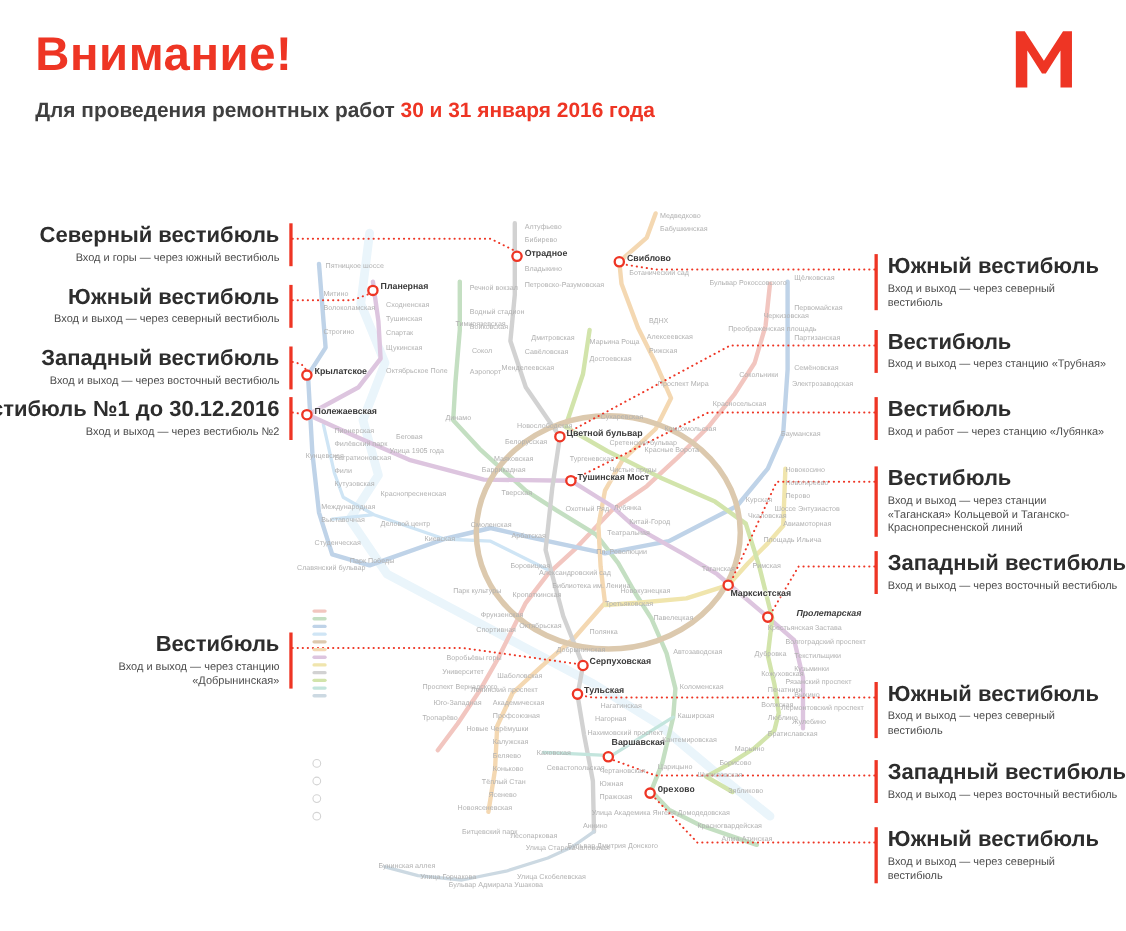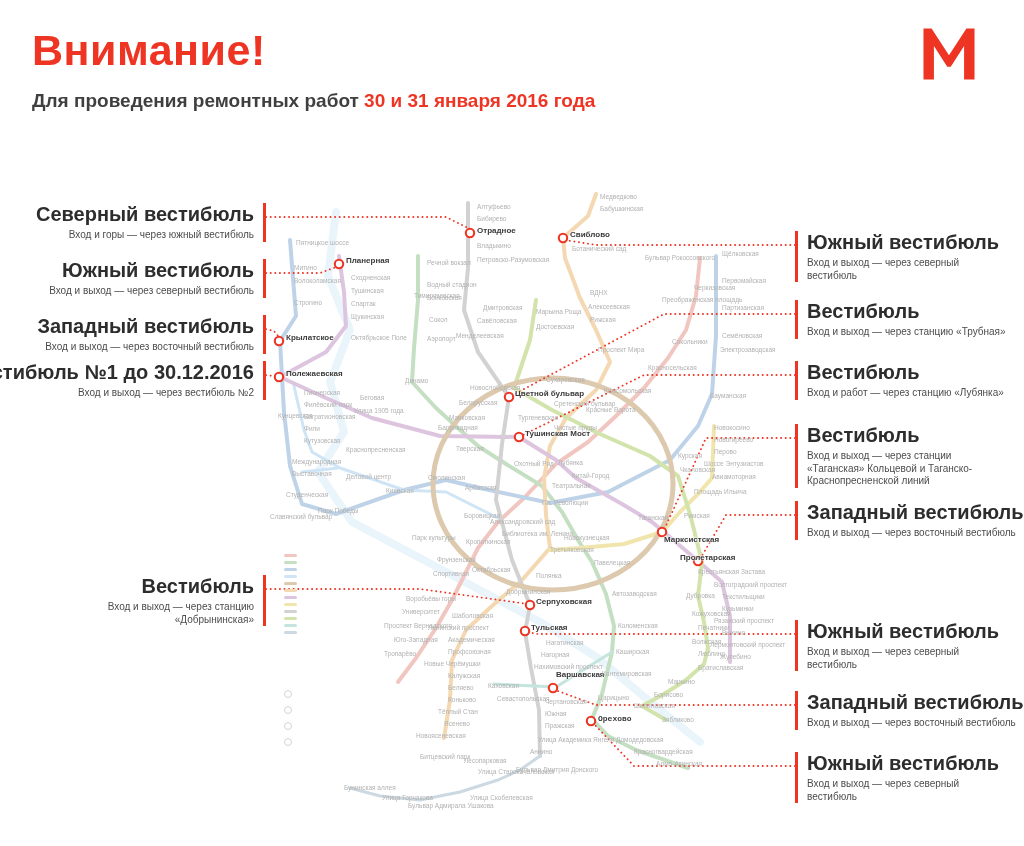--- a/index.html
+++ b/index.html
@@ -269,21 +269,21 @@
       <span class="station-label" style="left: 686px; top: 596px;">Дубровка</span>
       <span class="station-label" style="left: 692px; top: 614px;">Кожуховская</span>
       <span class="station-label" style="left: 698px; top: 628px;">Печатники</span>
       <span class="station-label" style="left: 692px; top: 642px;">Волжская</span>
       <span class="station-label" style="left: 698px; top: 654px;">Люблино</span>
       <span class="station-label" style="left: 698px; top: 668px;">Братиславская</span>
       <span class="station-label" style="left: 668px; top: 682px;">Марьино</span>
       <span class="station-label" style="left: 654px; top: 695px;">Борисово</span>
       <span class="station-label" style="left: 634px; top: 706px;">Шипиловская</span>
       <span class="station-label" style="left: 662px; top: 720px;">Зябликово</span>
-      <span class="station-label bold" style="left: 680px; top: 558px;">Пролетарская</span>
+      <span class="station-label bold" style="left: 724px; top: 558px; font-style: italic;">Пролетарская</span>
       <span class="station-label" style="left: 698px; top: 572px;">Крестьянская Застава</span>
       <span class="station-label" style="left: 714px; top: 585px;">Волгоградский проспект</span>
       <span class="station-label" style="left: 722px; top: 597px;">Текстильщики</span>
       <span class="station-label" style="left: 722px; top: 609px;">Кузьминки</span>
       <span class="station-label" style="left: 714px; top: 621px;">Рязанский проспект</span>
       <span class="station-label" style="left: 722px; top: 633px;">Выхино</span>
       <span class="station-label" style="left: 710px; top: 645px;">Лермонтовский проспект</span>
       <span class="station-label" style="left: 720px; top: 657px;">Жулебино</span>
       <span class="station-label" style="left: 420px; top: 757px;">Битцевский парк</span>
       <span class="station-label" style="left: 464px; top: 761px;">Лесопарковая</span>

